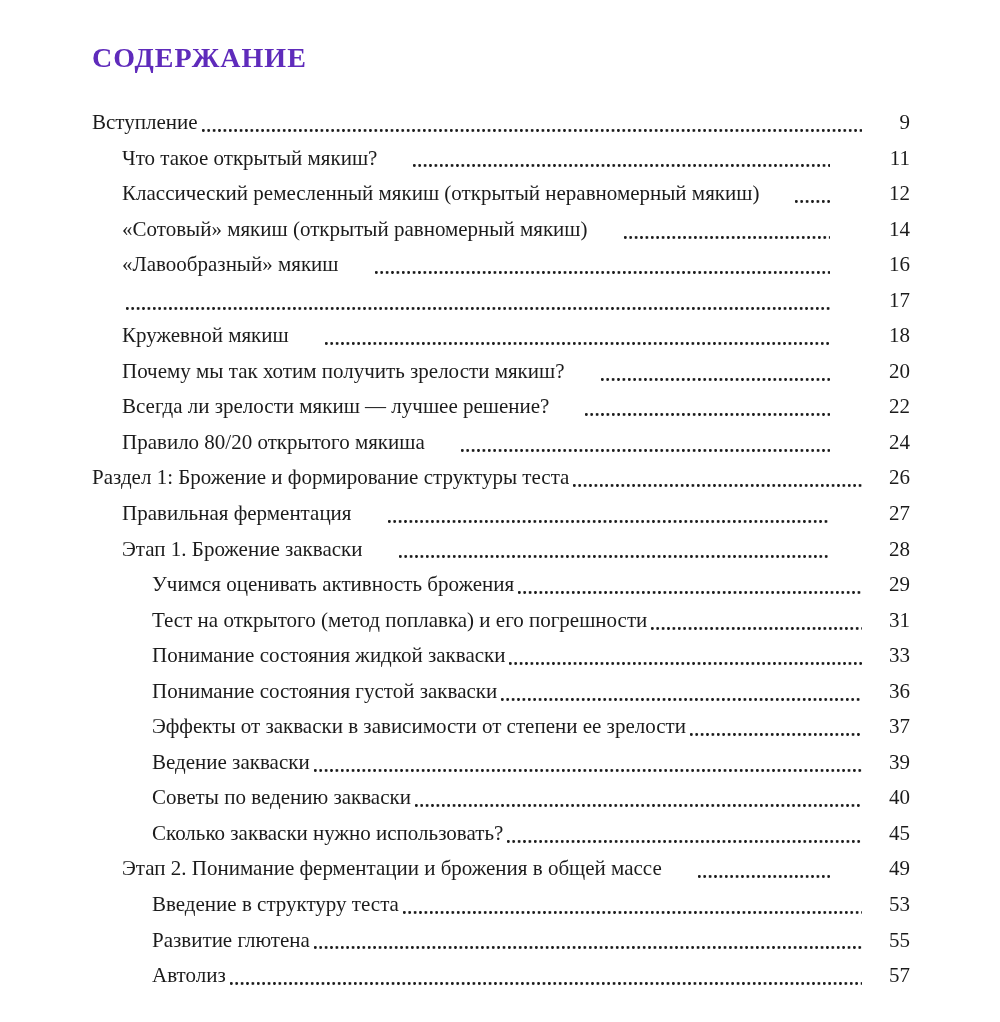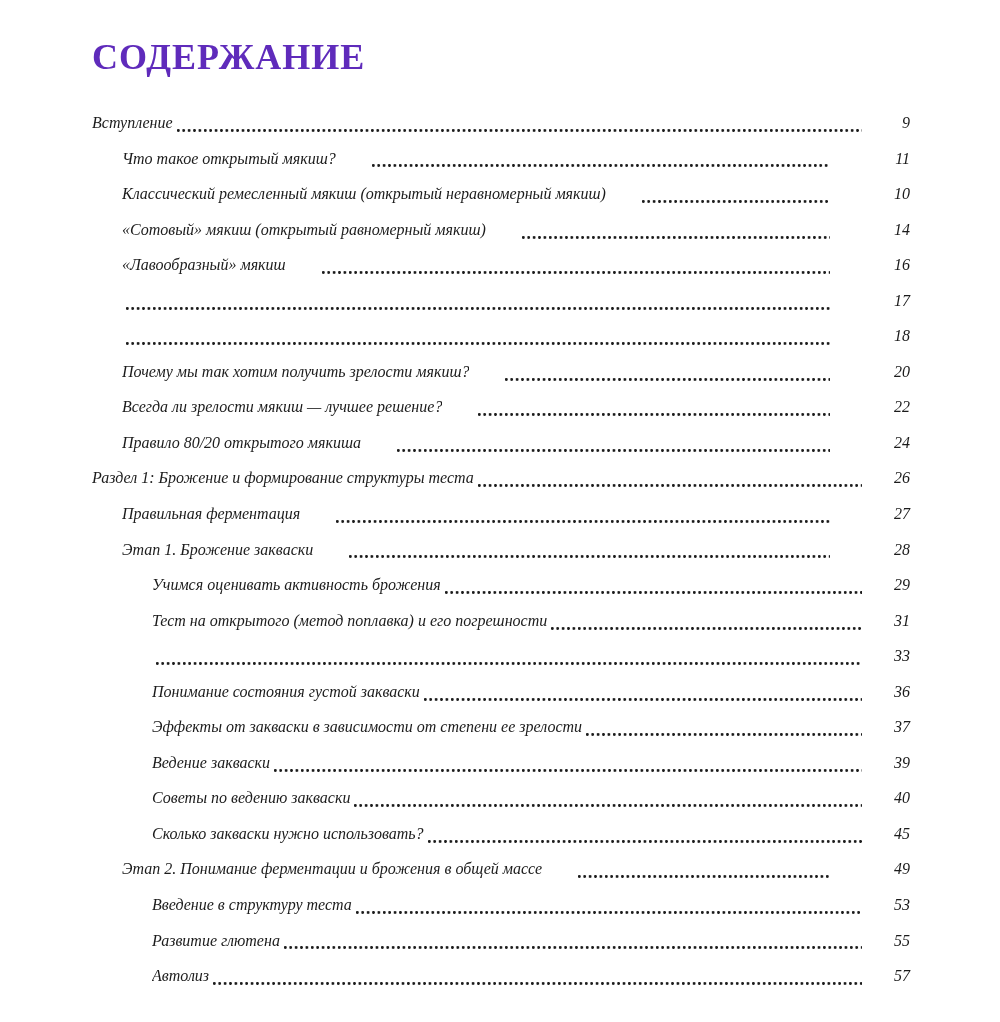--- a/index.html
+++ b/index.html
@@ -13,34 +13,33 @@
     height: 1022px;
     background: #ffffff;
     box-sizing: border-box;
     padding: 40px 90px 0 92px;
     font-family: "Liberation Serif", "DejaVu Serif", serif;
     color: #1b1b1b;
     overflow: hidden;
   }
   .doc-title {
     margin: 0 0 30px 0;
-    font-size: 36px;
+    font-size: 28px;
     line-height: 35px;
     font-weight: bold;
     letter-spacing: 1px;
     color: #5f2bbb;
   }
   .toc {
     display: block;
   }
   .toc-row {
     display: flex;
     height: 35.56px;
-    font-size: 16px;
-    font-style: italic;
+    font-size: 21px;
   }
   .toc-row.indent-0 { padding-left: 0; }
   .toc-row.indent-1 { padding-left: 30px; gap: 32px; }
   .toc-row.indent-2 { padding-left: 60px; }
   .toc-label {
     white-space: nowrap;
     line-height: 35.56px;
     flex: 0 1 auto;
     overflow: hidden;
   }
@@ -72,37 +71,38 @@
         <span class="toc-page">9</span>
       </div>
       <div class="toc-row indent-1">
         <span class="toc-label">Что такое открытый мякиш?</span>
         <span class="toc-leader"></span>
         <span class="toc-page">11</span>
       </div>
       <div class="toc-row indent-1">
         <span class="toc-label">Классический ремесленный мякиш (открытый неравномерный мякиш)</span>
         <span class="toc-leader"></span>
-        <span class="toc-page">10</span>
+        <span class="toc-page">12</span>
       </div>
       <div class="toc-row indent-1">
         <span class="toc-label">«Сотовый» мякиш (открытый равномерный мякиш)</span>
         <span class="toc-leader"></span>
         <span class="toc-page">14</span>
       </div>
       <div class="toc-row indent-1">
         <span class="toc-label">«Лавообразный» мякиш</span>
         <span class="toc-leader"></span>
         <span class="toc-page">16</span>
       </div>
       <div class="toc-row indent-1">
         <span class="toc-leader"></span>
         <span class="toc-page">17</span>
       </div>
       <div class="toc-row indent-1">
+        <span class="toc-label">Кружевной мякиш</span>
         <span class="toc-leader"></span>
         <span class="toc-page">18</span>
       </div>
       <div class="toc-row indent-1">
         <span class="toc-label">Почему мы так хотим получить зрелости мякиш?</span>
         <span class="toc-leader"></span>
         <span class="toc-page">20</span>
       </div>
       <div class="toc-row indent-1">
         <span class="toc-label">Всегда ли зрелости мякиш — лучшее решение?</span>
@@ -133,20 +133,21 @@
         <span class="toc-label">Учимся оценивать активность брожения</span>
         <span class="toc-leader"></span>
         <span class="toc-page">29</span>
       </div>
       <div class="toc-row indent-2">
         <span class="toc-label">Тест на открытого (метод поплавка) и его погрешности</span>
         <span class="toc-leader"></span>
         <span class="toc-page">31</span>
       </div>
       <div class="toc-row indent-2">
+        <span class="toc-label">Понимание состояния жидкой закваски</span>
         <span class="toc-leader"></span>
         <span class="toc-page">33</span>
       </div>
       <div class="toc-row indent-2">
         <span class="toc-label">Понимание состояния густой закваски</span>
         <span class="toc-leader"></span>
         <span class="toc-page">36</span>
       </div>
       <div class="toc-row indent-2">
         <span class="toc-label">Эффекты от закваски в зависимости от степени ее зрелости</span>

